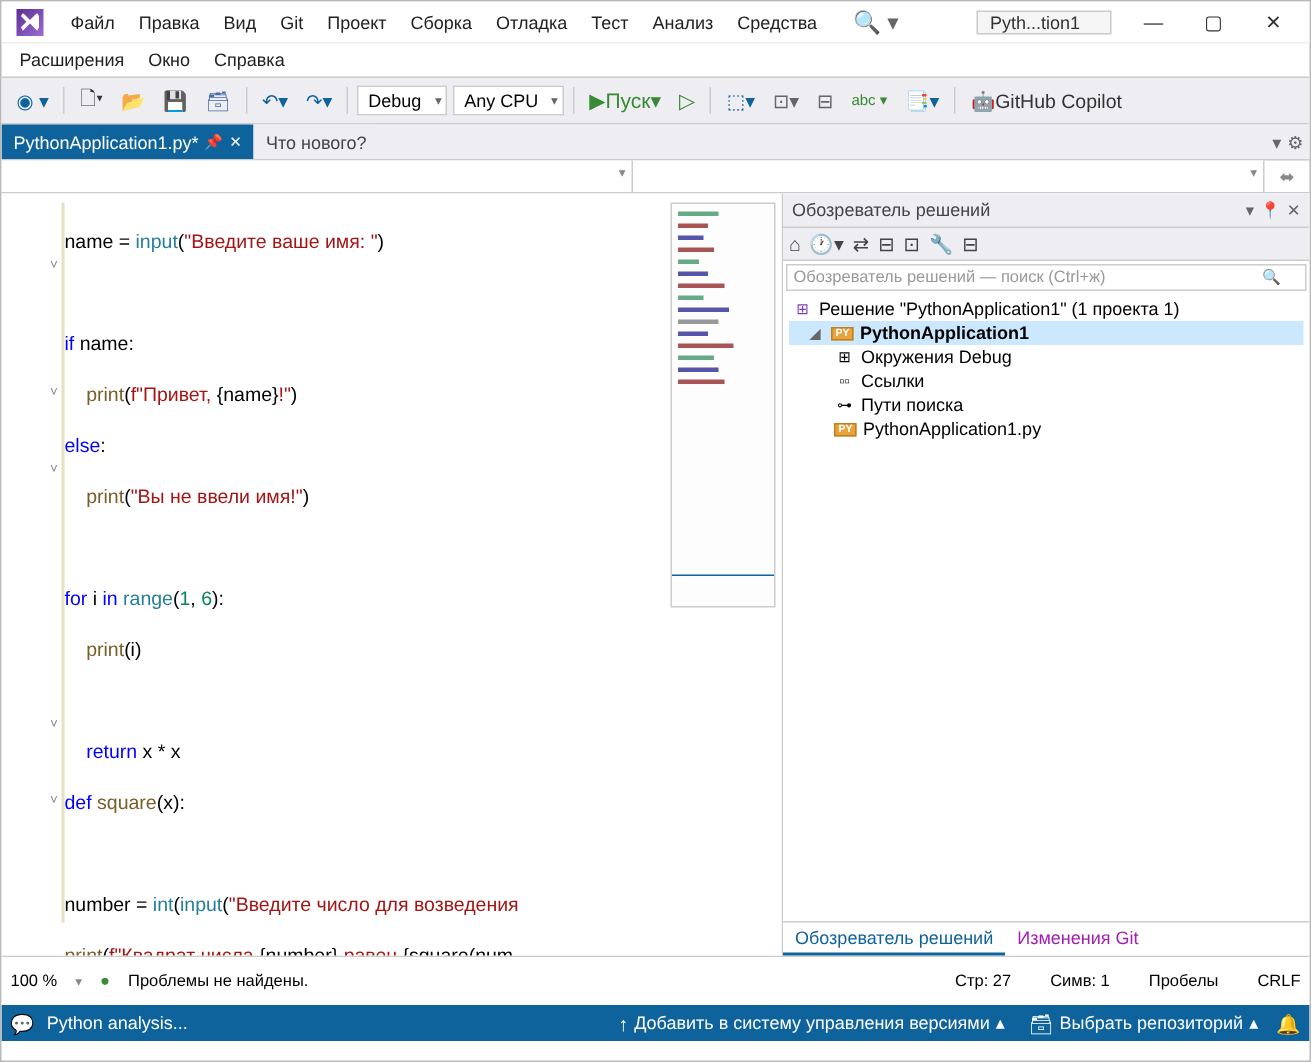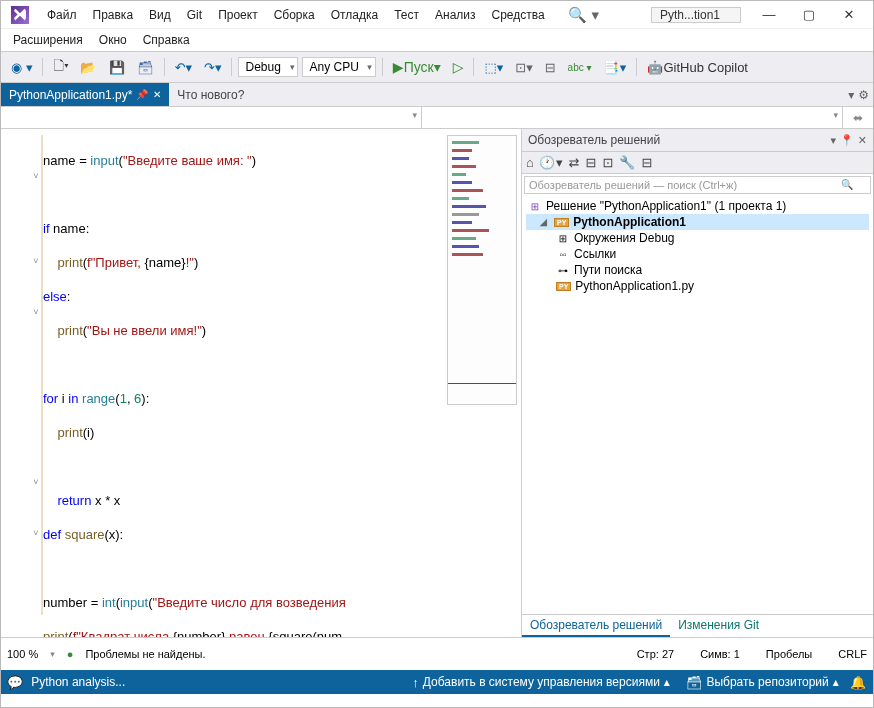--- a/index.html
+++ b/index.html
@@ -78,21 +78,21 @@
 .tree-item.sel { background: #cce8ff; }
 .tree-icon { width: 14px; height: 14px; display: inline-flex; align-items: center; justify-content: center; font-size: 10px; }
 .tree-arrow { width: 10px; font-size: 9px; color: #666; }
 .tree-indent1 { padding-left: 14px; }
 .tree-indent2 { padding-left: 30px; }
 .py-icon { background: #e8a33d; color: #fff; font-size: 7px; font-weight: bold; padding: 0 2px; border: 1px solid #c08020; }
 
 .solexp-tabs { display: flex; border-top: 1px solid #ccc; font-size: 12px; }
 .solexp-tabs .stab { padding: 3px 8px; }
 .solexp-tabs .stab.active { color: #0e639c; border-bottom: 2px solid #0e639c; }
-.solexp-tabs .stab.inactive { color: #0f766e; }
+.solexp-tabs .stab.inactive { color: #a21caf; }
 
 
 .statusrow { height: 33px; border-top: 1px solid #ccc; display: flex; align-items: center; font-size: 11px; padding: 0 6px; gap: 12px; background: #fff; }
 .statusrow .ok-icon { color: #388a34; }
 .statusrow .sgroup { display: flex; gap: 26px; }
 .statusrow .spacer { flex: 1; }
 
 .bluebar { height: 24px; background: #0e639c; color: #fff; display: flex; align-items: center; padding: 0 6px; font-size: 12px; gap: 8px; }
 .bluebar .bbtn { display: flex; align-items: center; gap: 4px; padding: 0 4px; }
 .bluebar .spacer { flex: 1; }

